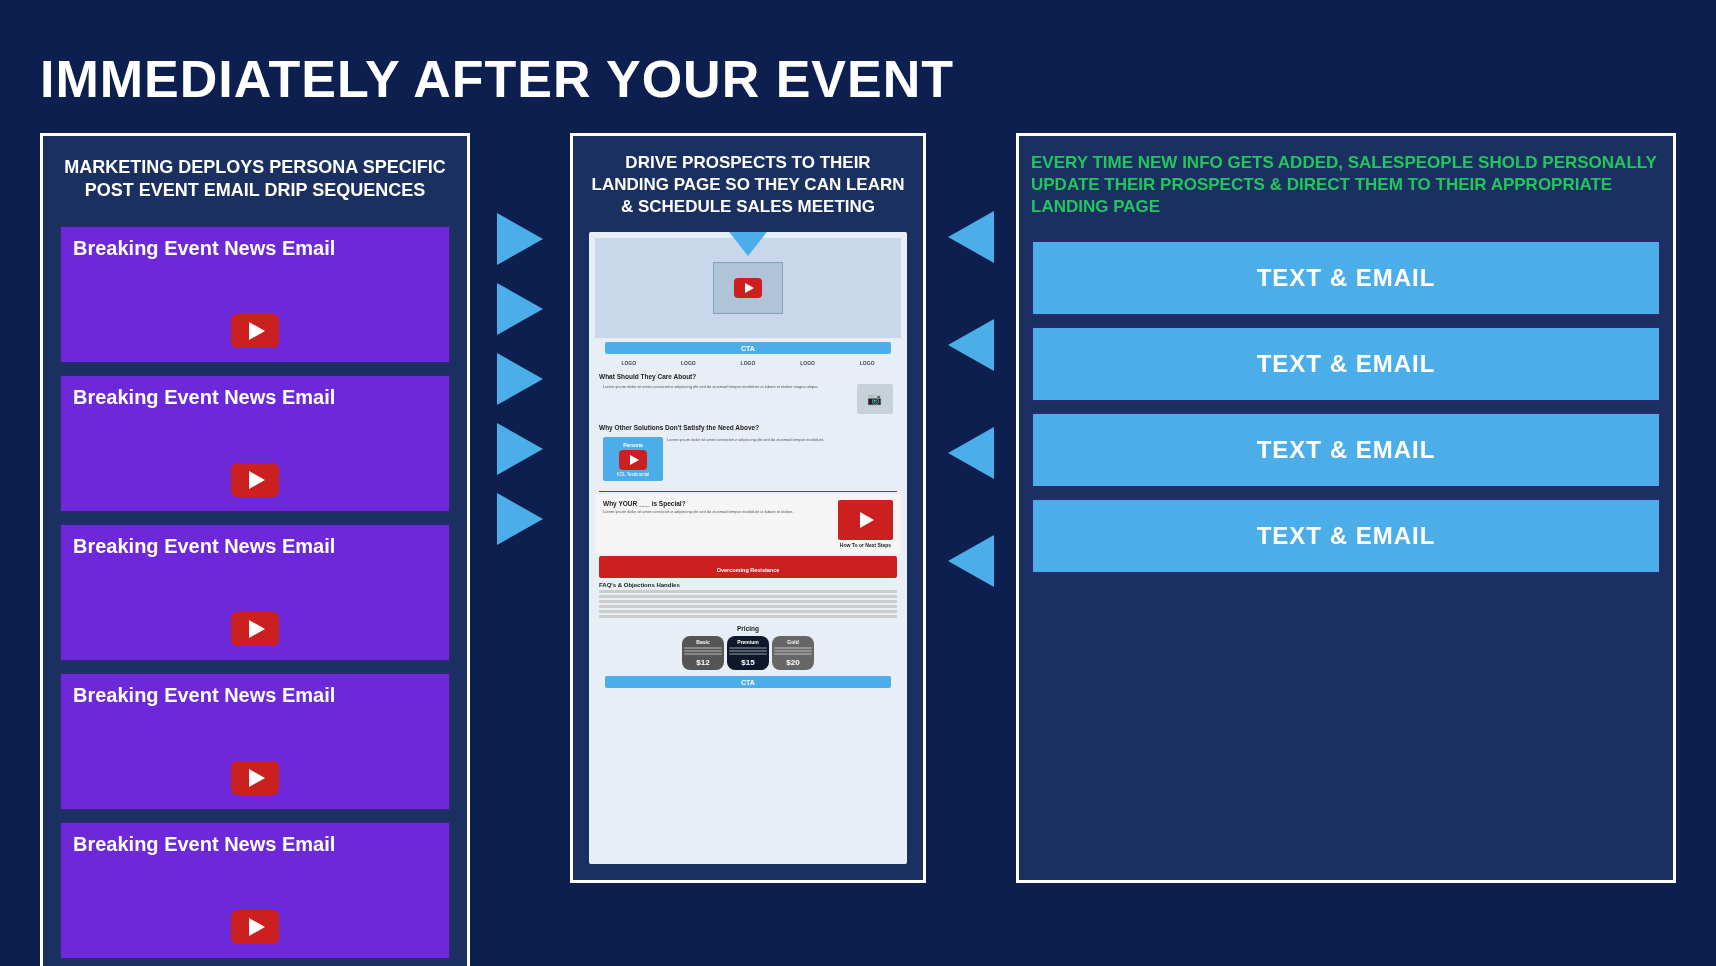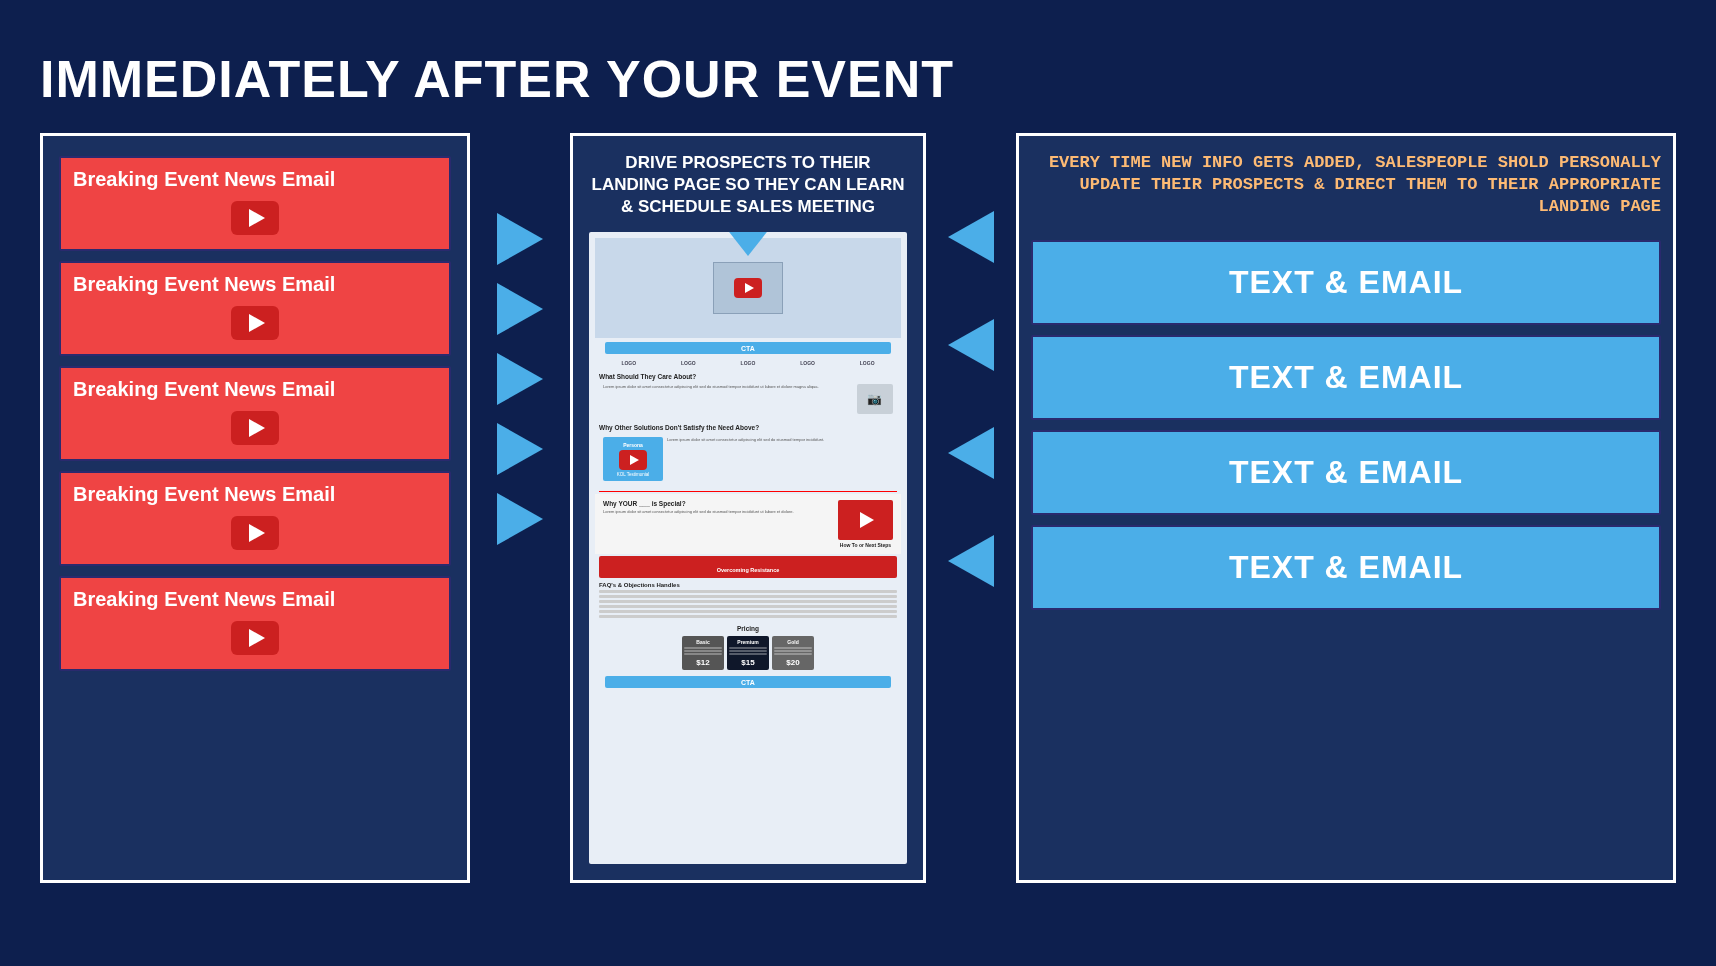--- a/index.html
+++ b/index.html
@@ -43,28 +43,29 @@
       color: #ffffff;
       font-size: 18px;
       font-weight: 800;
       text-transform: uppercase;
       text-align: center;
       margin-bottom: 22px;
       line-height: 1.3;
     }
 
     .email-card {
-      background-color: #ef4444;
+      background-color: #6d28d9;
       border: 2px solid #2a2a6e;
       border-radius: 2px;
       padding: 10px 12px 14px 12px;
       margin-bottom: 10px;
       display: flex;
       flex-direction: column;
       align-items: flex-start;
+      gap: 44px;
     }
 
     .email-card-title {
       color: #ffffff;
       font-size: 20px;
       font-weight: 700;
       margin-bottom: 6px;
     }
 
     .youtube-btn {
@@ -370,21 +371,21 @@
       margin-bottom: 4px;
     }
     .lp-pricing-cards {
       display: flex;
       gap: 3px;
       justify-content: center;
     }
     .lp-price-card {
       width: 42px;
       padding: 3px 2px;
-      border-radius: 2px;
+      border-radius: 8px;
       display: flex;
       flex-direction: column;
       align-items: center;
     }
     .lp-price-card.basic { background: #555; }
     .lp-price-card.premium { background: #0f172a; }
     .lp-price-card.gold { background: #666; }
     .lp-card-name {
       font-size: 5px;
       font-weight: 700;
@@ -429,42 +430,41 @@
     
     .right-col {
       border: 3px solid #ffffff;
       background-color: #1a3060;
       padding: 16px 12px;
       flex: 1;
       min-height: 750px;
     }
 
     .right-col-title {
-      color: #fdba74;
+      color: #22c55e;
       font-size: 17px;
       font-weight: 800;
       text-transform: uppercase;
-      text-align: right;
+      text-align: left;
       margin-bottom: 22px;
       line-height: 1.3;
-      font-family: Liberation Mono, monospace;
     }
 
     .text-email-card {
       background-color: #4baee8;
       border: 2px solid #2a2a6e;
       border-radius: 2px;
       padding: 22px 16px;
       margin-bottom: 10px;
       text-align: center;
     }
 
     .text-email-label {
       color: #ffffff;
-      font-size: 32px;
+      font-size: 24px;
       font-weight: 900;
       text-transform: uppercase;
       letter-spacing: 1px;
     }
 
     .arrows-col-wrap {
       display: flex;
       flex-direction: column;
       align-items: center;
       padding-top: 78px;
@@ -474,20 +474,21 @@
     }
   </style>
 </head>
 <body>
 
 <div class="page-title">IMMEDIATELY AFTER YOUR EVENT</div>
 
 <div class="main-content">
 
   <div class="left-col">
+    <div class="left-col-title">MARKETING DEPLOYS PERSONA SPECIFIC POST EVENT EMAIL DRIP SEQUENCES</div>
 
     <div class="email-card">
       <span class="email-card-title">Breaking Event News Email</span>
       <div class="youtube-btn"></div>
     </div>
 
     <div class="email-card">
       <span class="email-card-title">Breaking Event News Email</span>
       <div class="youtube-btn"></div>
     </div>

